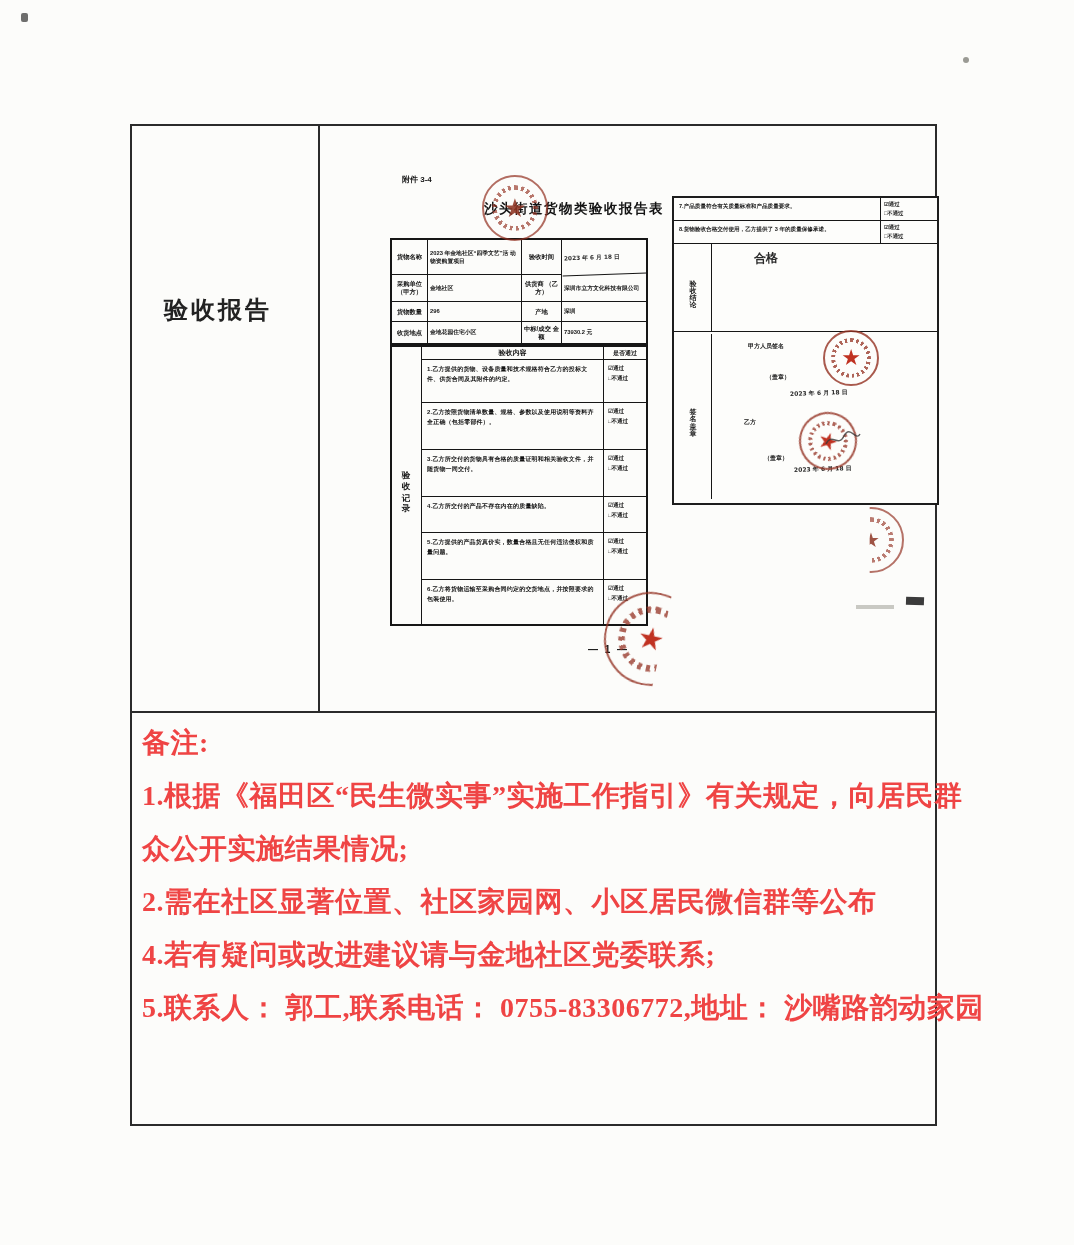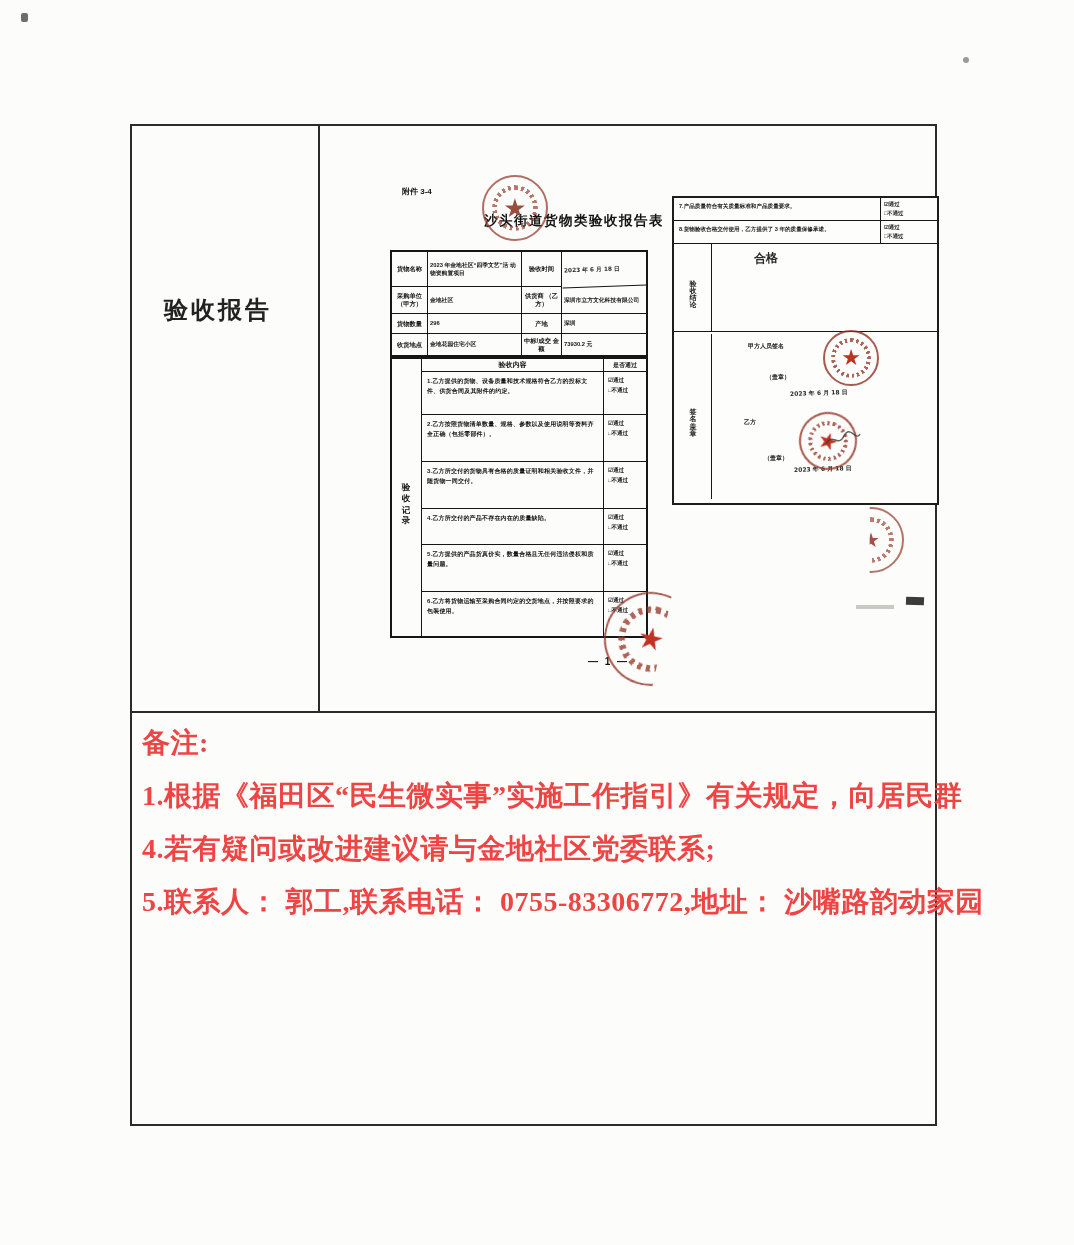--- a/index.html
+++ b/index.html
@@ -12,21 +12,21 @@
   .outer-box{position:absolute;left:130px;top:124px;width:807px;height:1002px;
     border:2px solid #2b2b2b;box-sizing:border-box;}
   .v-divider{position:absolute;left:318px;top:124px;width:2px;height:589px;background:#2b2b2b;}
   .h-divider{position:absolute;left:130px;top:711px;width:807px;height:2px;background:#2b2b2b;}
   .cell-label{position:absolute;left:164px;top:294px;font-family:"Liberation Serif",serif;
     font-weight:bold;font-size:24px;letter-spacing:3px;color:#222;}
 
   
   .scan{position:absolute;color:#141414;}
   .scan *{box-sizing:border-box;}
-  .page1{left:388px;top:176px;width:276px;height:510px;}
+  .page1{left:388px;top:164px;width:276px;height:510px;}
   .attach{position:absolute;left:14px;top:10px;font-size:8px;font-weight:bold;filter:blur(.3px);}
   .scan-title{position:absolute;left:0;top:36px;width:100%;text-align:right;
     font-family:"Liberation Serif",serif;font-weight:bold;font-size:13.5px;letter-spacing:1.5px;filter:blur(.35px);}
   .info-table{position:absolute;left:2px;top:74px;width:258px;border:2px solid #161616;
     display:grid;grid-template-columns:36px 94px 40px 1fr;grid-template-rows:35px 27px 20px 21px;
     filter:blur(.25px);}
   .info-cell{border-right:1.5px solid #161616;border-bottom:1.5px solid #161616;
     display:flex;align-items:center;padding:1px 2px;overflow:hidden;}
   .info-cell.lab{font-weight:bold;font-size:6.3px;justify-content:center;text-align:center;line-height:1.25;}
   .info-cell.val{font-size:5.8px;font-weight:bold;line-height:1.4;}
@@ -235,18 +235,20 @@
 
   <div class="mark-dash"></div>
   <div class="mark-faint"></div>
   <div class="speck1"></div>
   <div class="speck2"></div>
 
   <div class="notes">
     <div class="note-line">备注:</div>
     <div id="note-lines">
         <div class="note-line">1.根据《福田区“民生微实事”实施工作指引》有关规定，向居民群</div>
+        <div class="note-line">众公开实施结果情况;</div>
+        <div class="note-line">2.需在社区显著位置、社区家园网、小区居民微信群等公布</div>
         <div class="note-line">4.若有疑问或改进建议请与金地社区党委联系;</div>
         <div class="note-line">5.联系人： 郭工,联系电话： 0755-83306772,地址： 沙嘴路韵动家园</div>
       </div>
   </div>
 
 </div>
 
 </body></html>

